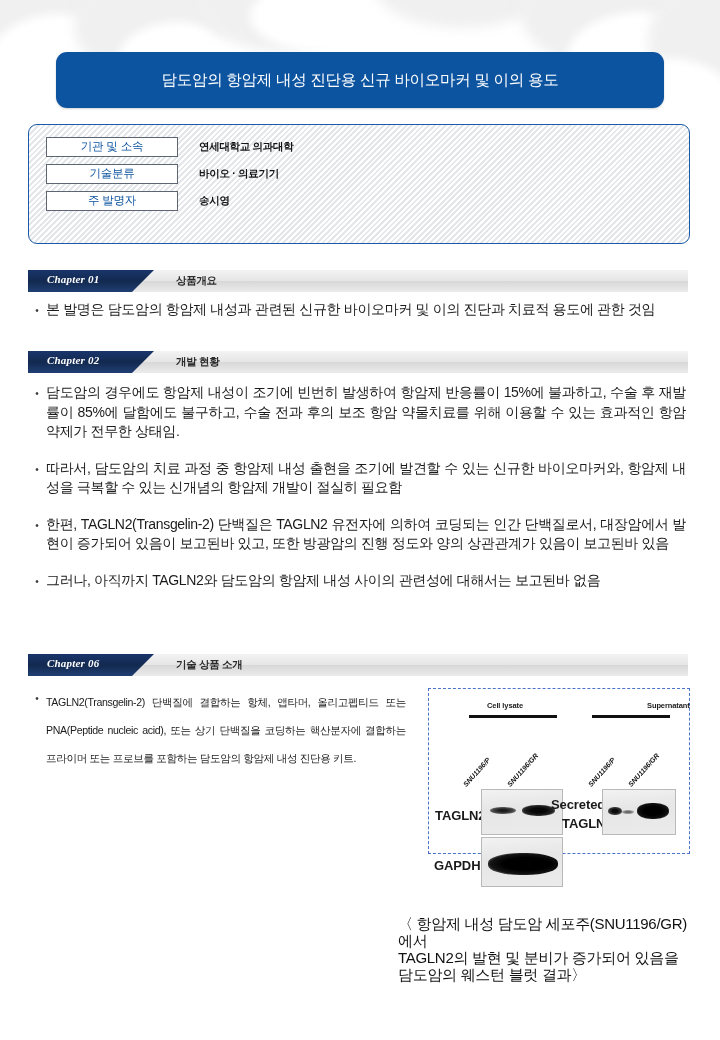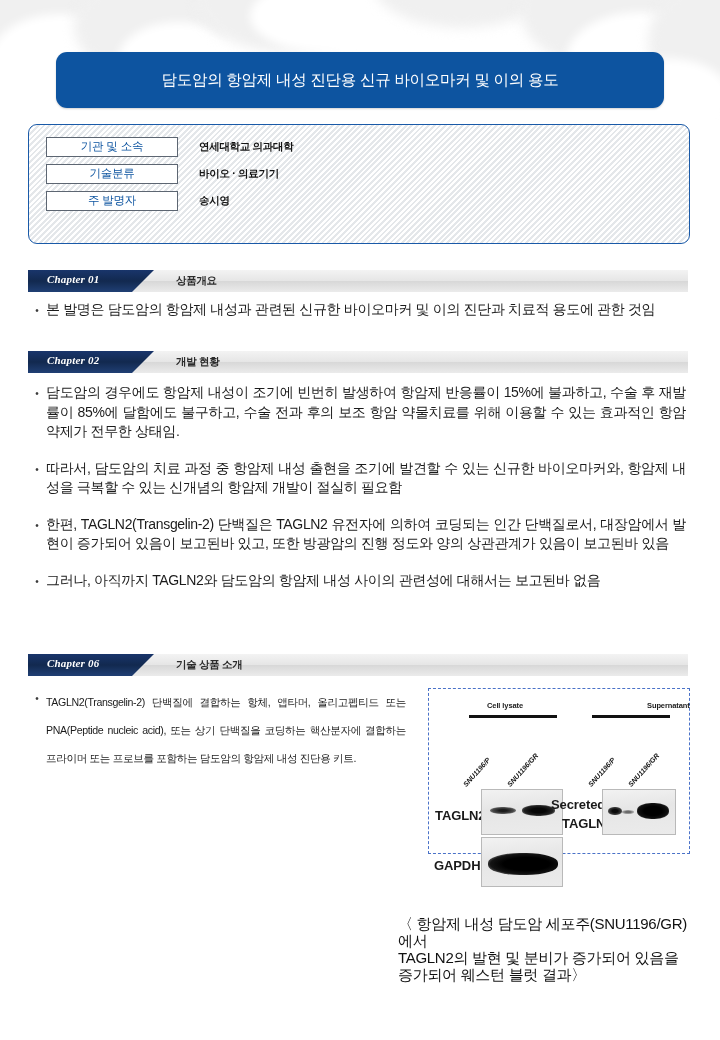--- a/index.html
+++ b/index.html
@@ -259,14 +259,14 @@
              background:radial-gradient(ellipse at center,#000 40%,#101010 66%,rgba(95,95,95,0) 100%);"></div>
       </div>
 
     </div>
   </div>
 </div>
 
 <div class="caption">
   <div>〈 항암제 내성 담도암 세포주(SNU1196/GR)에서</div>
   <div>TAGLN2의 발현 및 분비가 증가되어 있음을</div>
-  <div>증가되어 웨스턴 블럿 결과〉</div>
+  <div>담도암의 웨스턴 블럿 결과〉</div>
 </div>
 
 </body></html>

